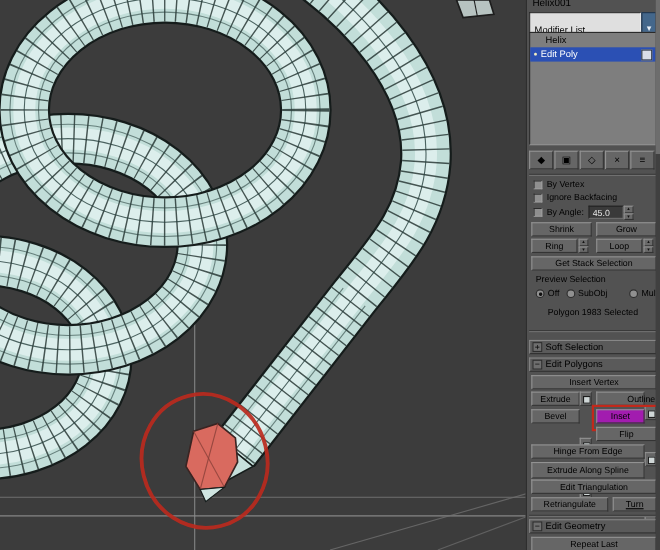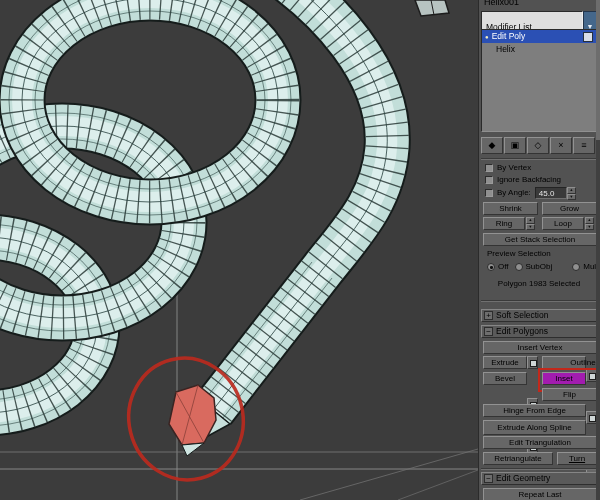--- a/index.html
+++ b/index.html
@@ -130,27 +130,27 @@
   <div class="panel">
 
     <div class="abs lbl" style="left:5px;top:-2px;height:10px;overflow:hidden;font-size:9px;">Helix001</div>
 
     <div class="abs combo" style="left:2px;top:11px;width:116px;">
       <div class="txt">Modifier List</div>
       <div class="arw">▼</div>
     </div>
 
     <div class="abs stackbox" style="left:2px;top:29px;width:116px;height:103px;">
+      <div class="stkrow" style="padding-left:14px;">
+        <span class="lbl">Helix</span>
+      </div>
       <div class="stkrow sel">
         <span class="bulb">●</span>
         <span class="lbl">Edit Poly</span>
         <span class="modbox"></span>
-      </div>
-      <div class="stkrow" style="padding-left:14px;">
-        <span class="lbl">Helix</span>
       </div>
     </div>
 
     <div class="abs flexrow" style="left:2px;top:137px;width:116px;height:17px;gap:1px;">
       <div class="btn" style="width:22px;height:17px;font-size:9px;">◆</div>
       <div class="btn" style="width:22px;height:17px;font-size:9px;">▣</div>
       <div class="btn" style="width:22px;height:17px;font-size:9px;">◇</div>
       <div class="btn" style="width:22px;height:17px;font-size:9px;">×</div>
       <div class="btn" style="width:22px;height:17px;font-size:9px;">≡</div>
     </div>

